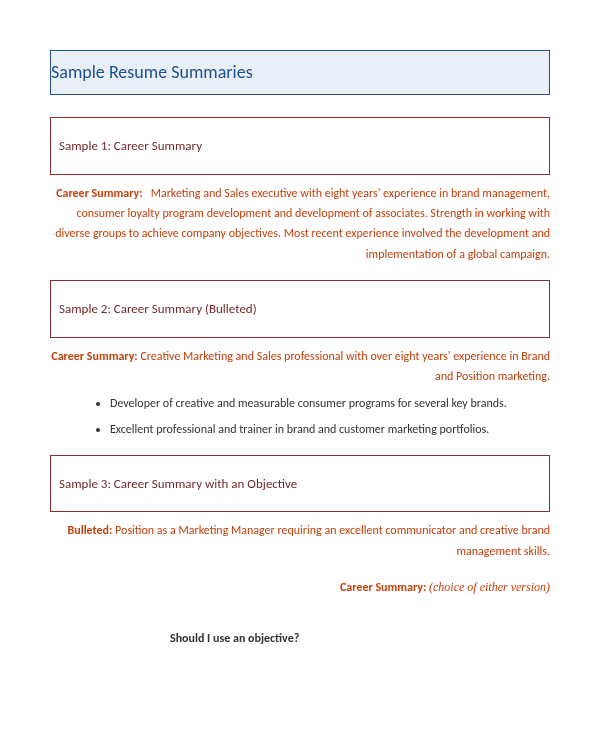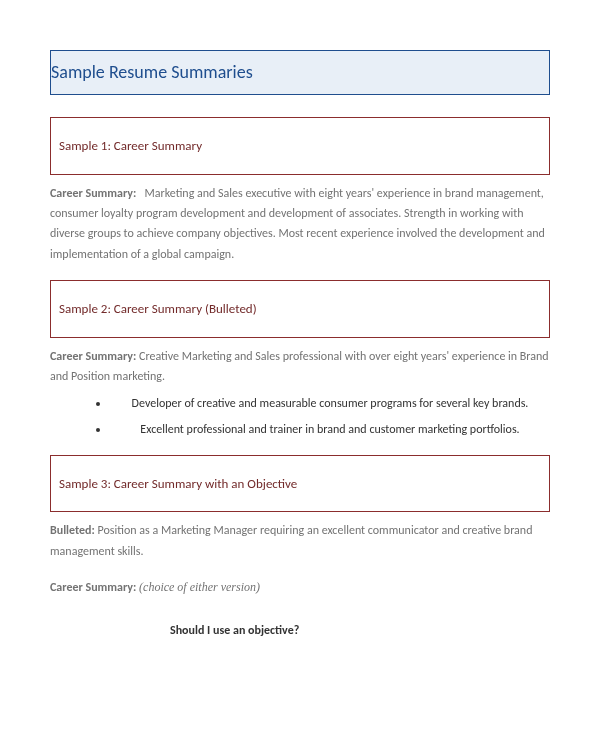--- a/index.html
+++ b/index.html
@@ -25,39 +25,39 @@
       font-size: 18px;
     }
     .sample-header {
       border: 1px solid #8b2d2d;
       padding: 18px 8px;
       margin-bottom: 8px;
       color: #722a2a;
       font-size: 13px;
     }
     .body-text {
-      color: #737373;
+      color: #c2410c;
       margin-bottom: 16px;
       line-height: 1.7;
+      text-align: right;
     }
     .label {
       font-weight: bold;
     }
     ul {
       margin: 6px 0 16px 60px;
       list-style: disc;
     }
     li {
       margin-bottom: 6px;
       line-height: 1.6;
-      text-align: center;
     }
     .italic { font-style: italic; font-family: Liberation Serif, serif; }
     .callout {
-      margin-top: 24px;
+      margin-top: 32px;
       margin-left: 120px;
       max-width: 320px;
     }
     .callout-title {
       font-weight: bold;
       margin-bottom: 3px;
     }
     .callout-body {
       line-height: 1.6;
     }

